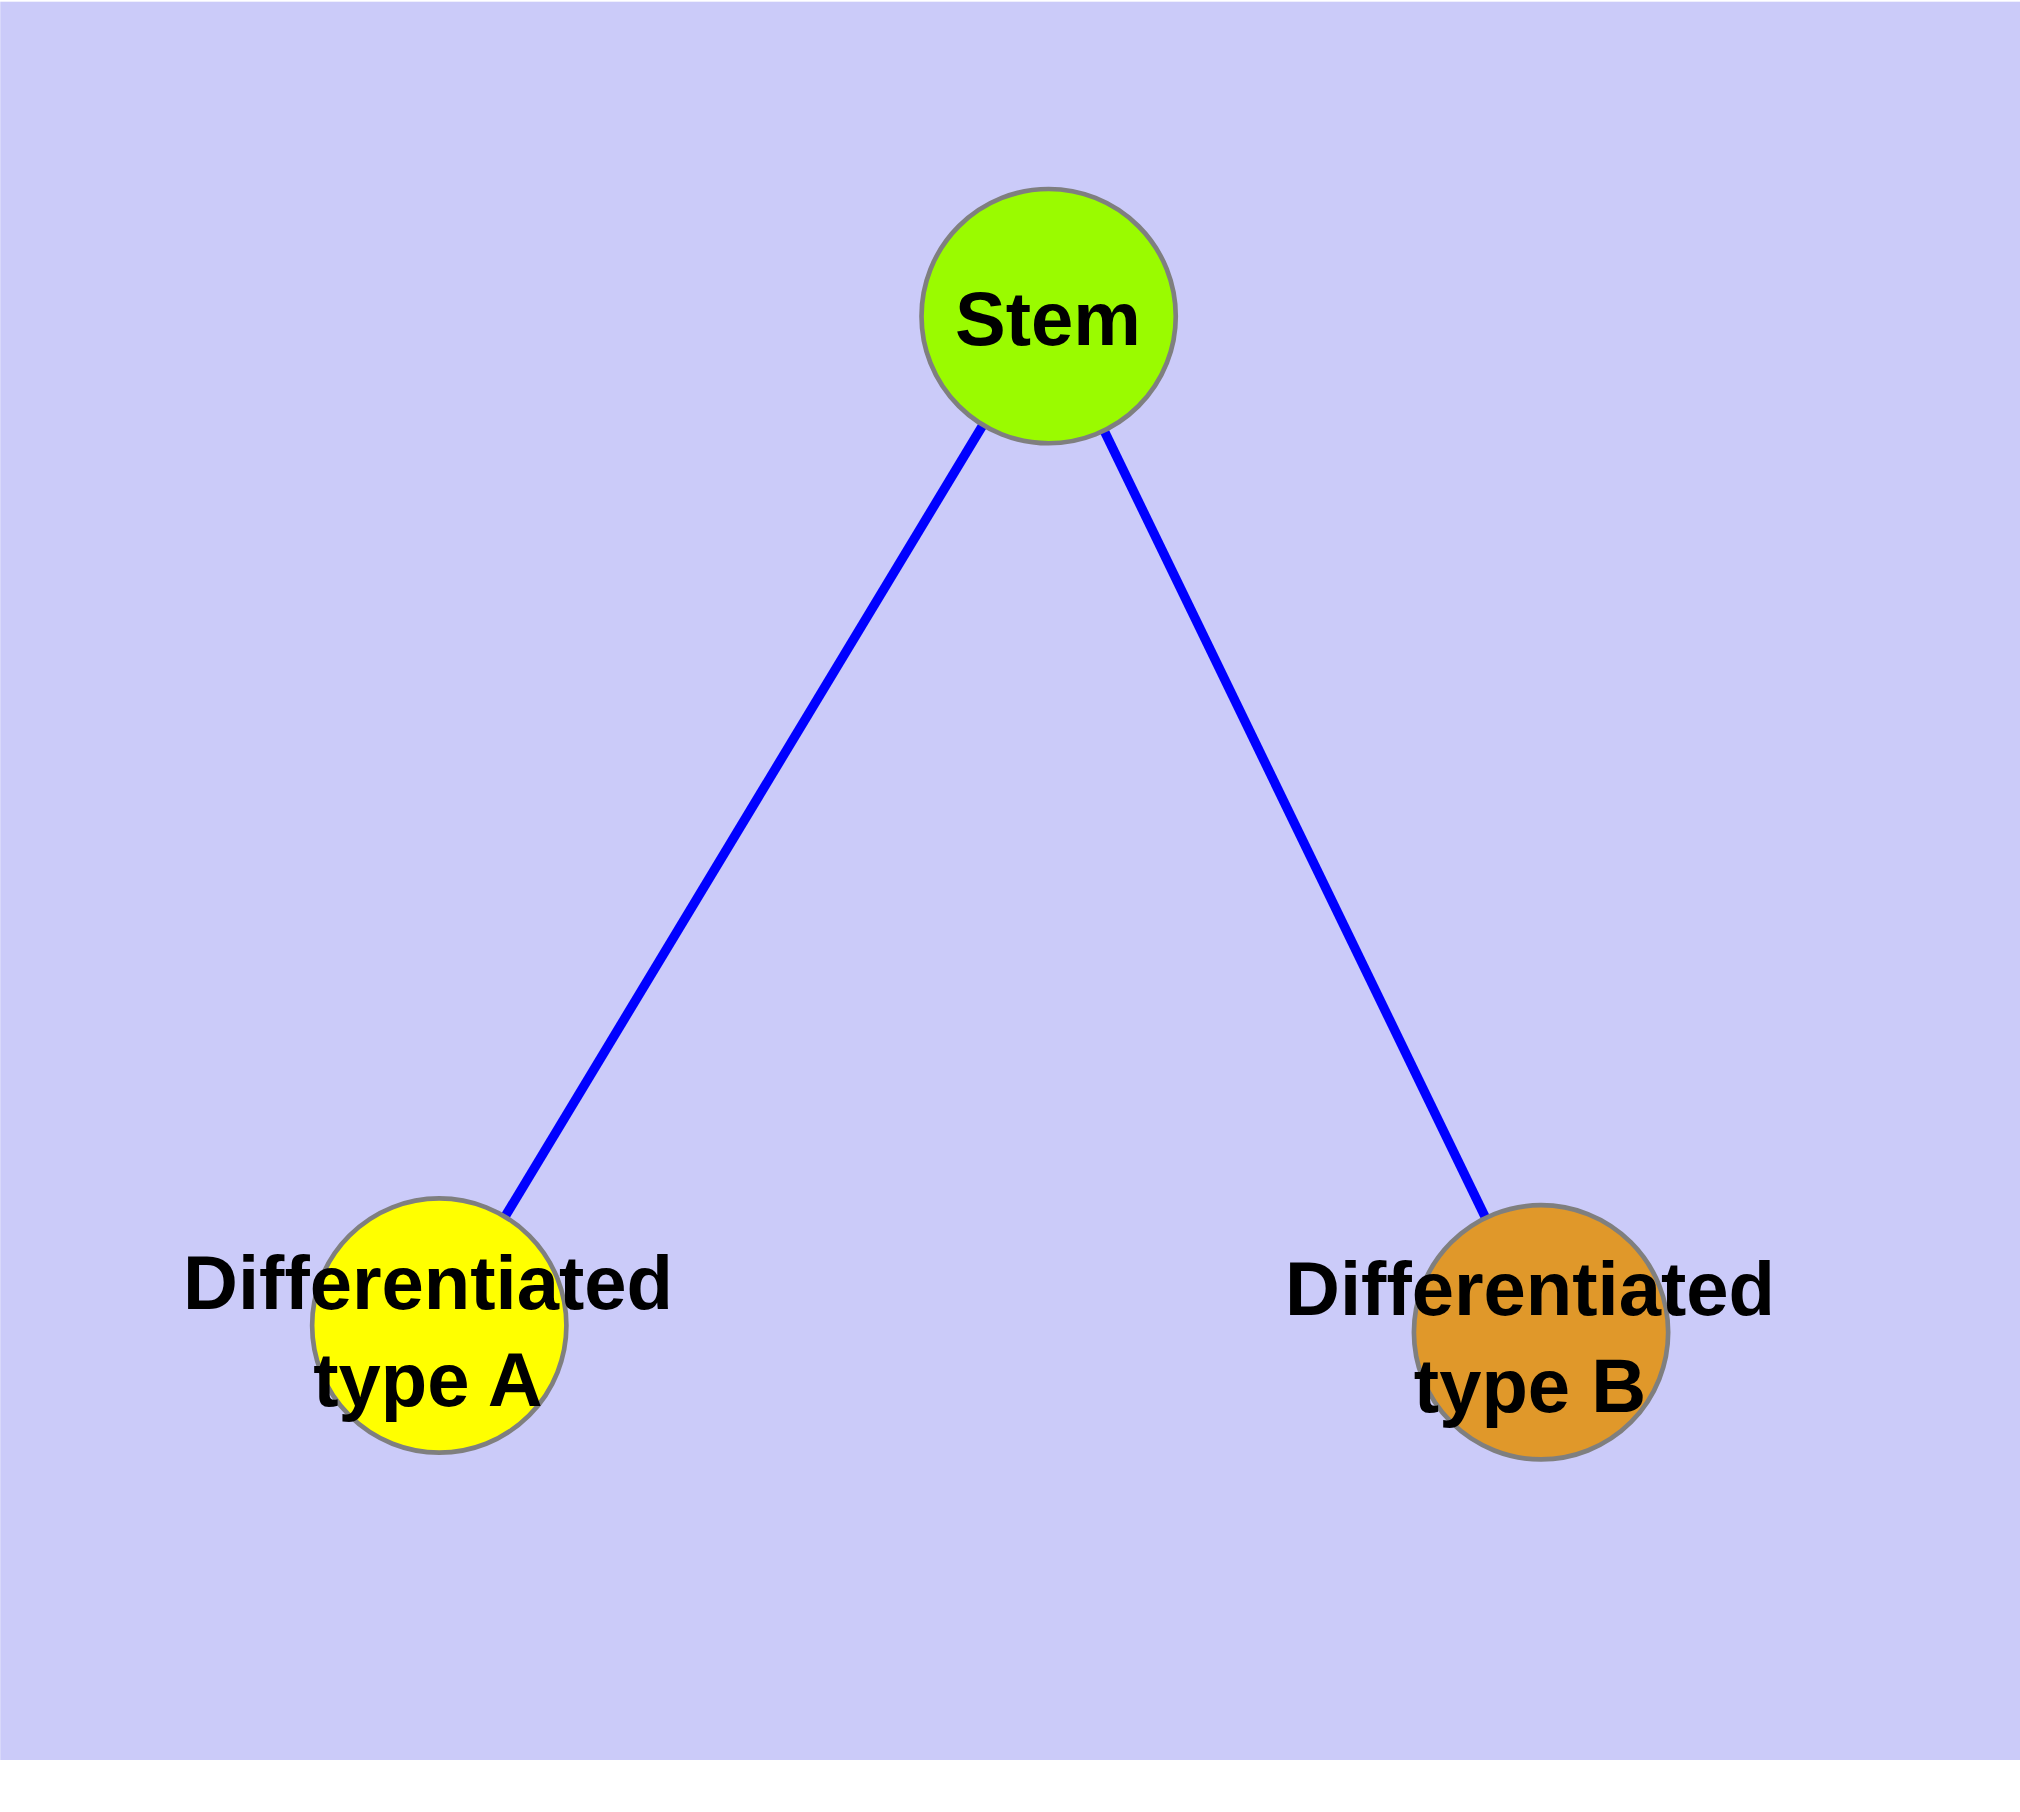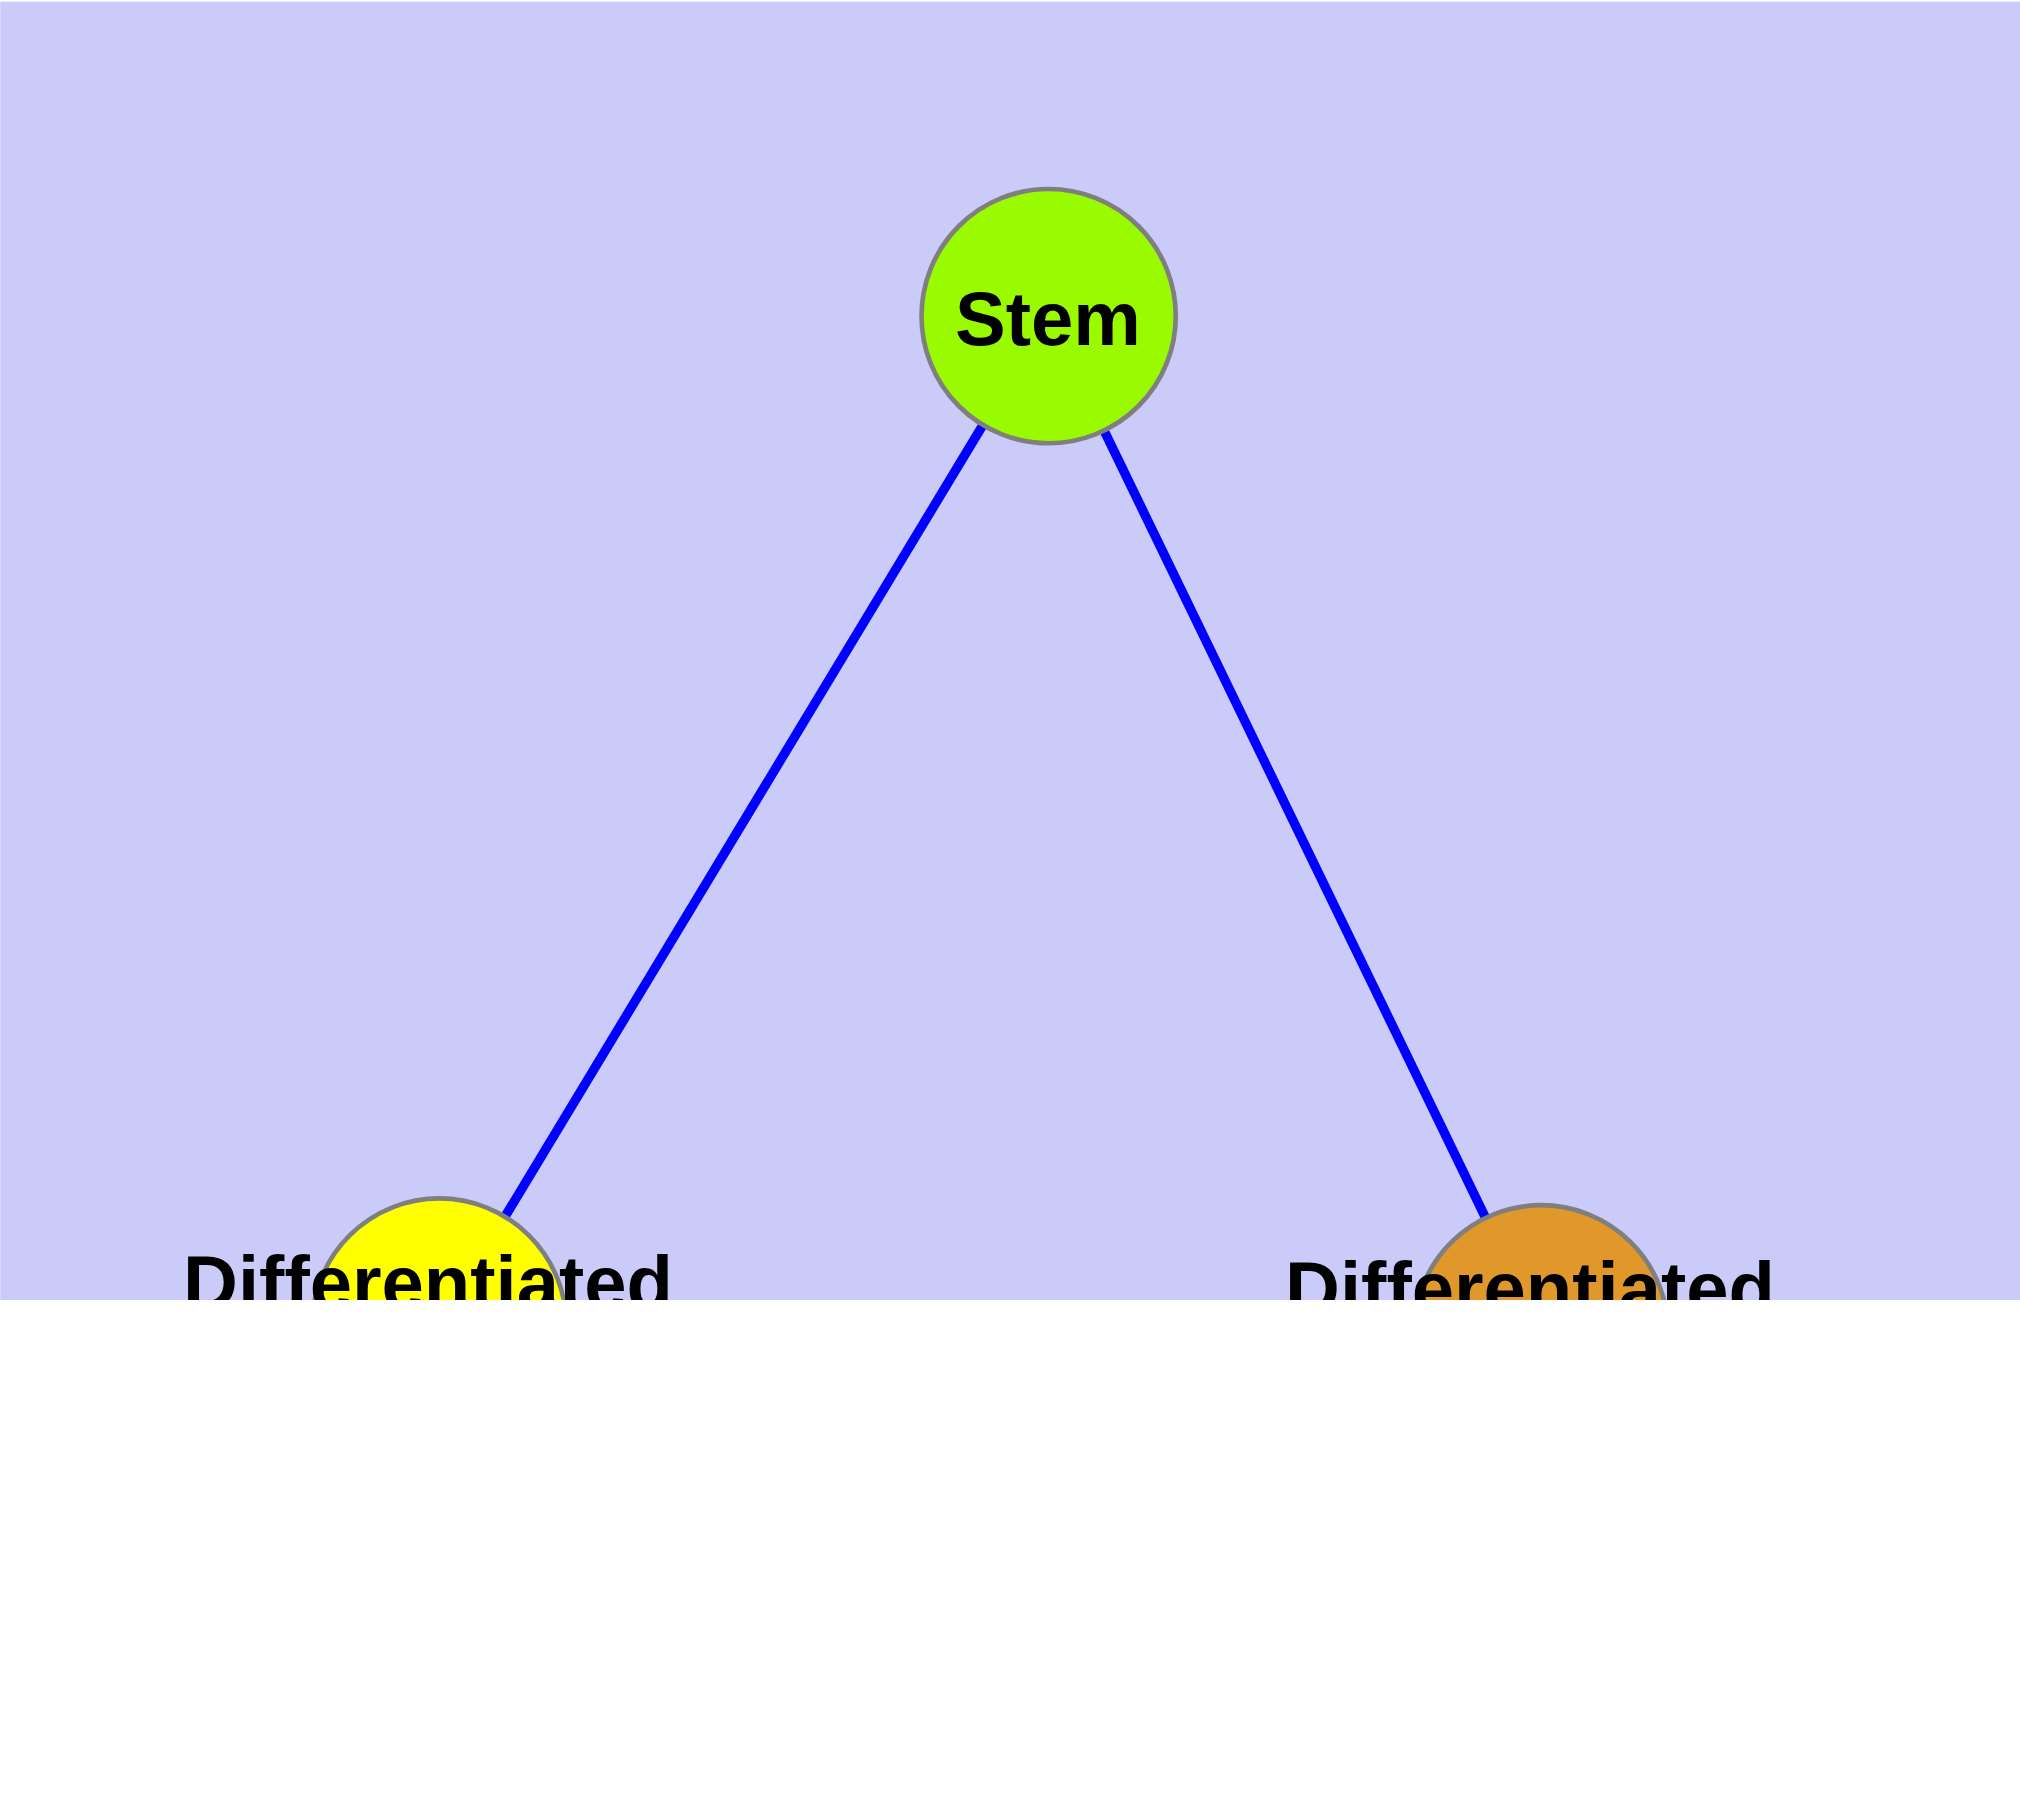--- a/index.html
+++ b/index.html
@@ -3,21 +3,21 @@
 <meta charset="utf-8">
 <style>
   html, body {
     margin: 0;
     padding: 0;
     background: #ffffff;
   }
   .stage {
     position: relative;
     width: 2021px;
-    height: 1300px;
+    height: 1760px;
     background: #ffffff;
     overflow: hidden;
     font-family: "Liberation Sans", "DejaVu Sans", sans-serif;
   }
   .graph-svg {
     position: absolute;
     left: 0;
     top: 0;
     width: 2021px;
     height: 1812px;

